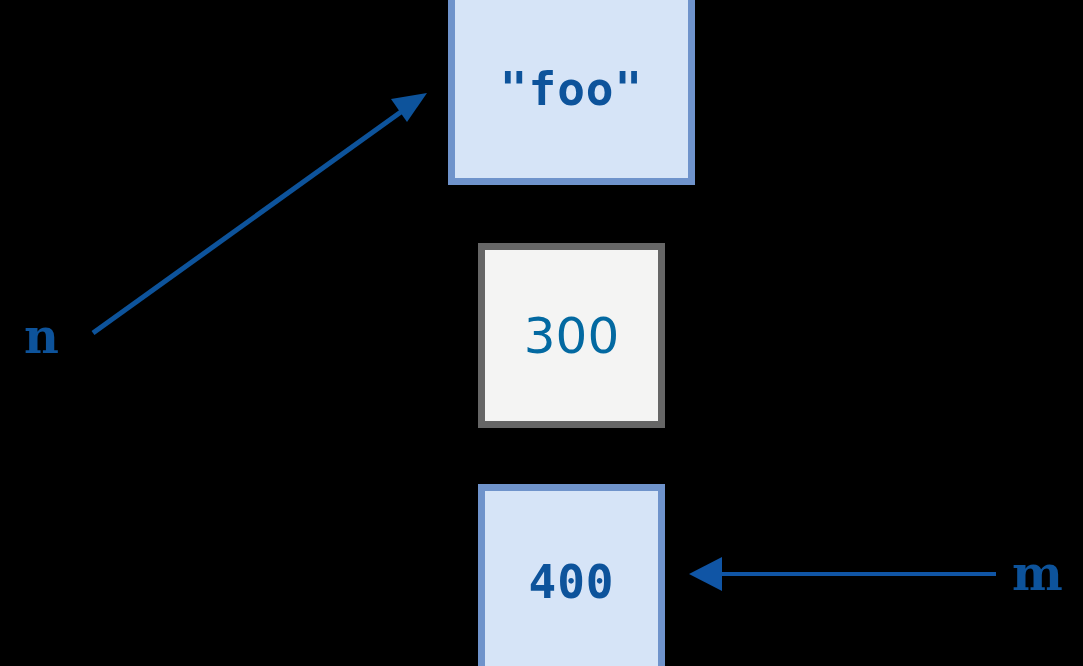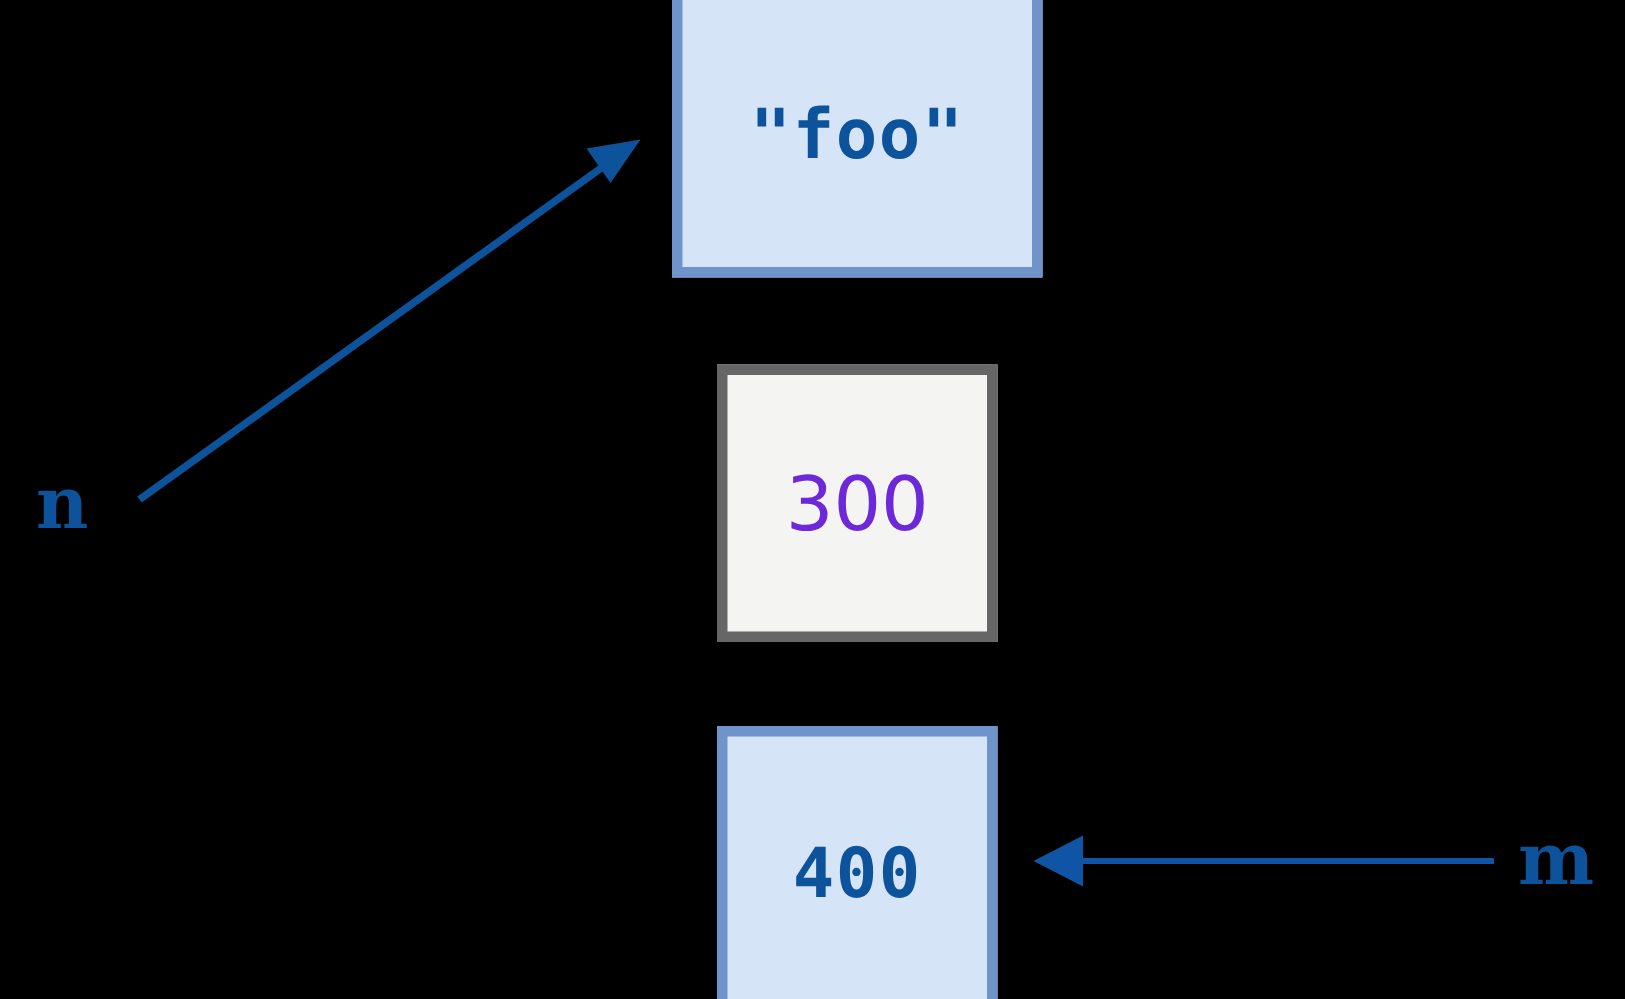--- a/index.html
+++ b/index.html
@@ -38,21 +38,21 @@
     color: #0d539b;
   }
   .box-dim {
     background: #f4f4f3;
     border: 7px solid #666666;
   }
   .box-dim .box-text {
     font-family: "DejaVu Sans", sans-serif;
     font-weight: normal;
     font-size: 50px;
-    color: #6d28d9;
+    color: #0369a1;
     letter-spacing: 0px;
   }
   .var-label {
     position: absolute;
     font-family: "DejaVu Serif", serif;
     font-weight: bold;
     font-size: 48px;
     color: #0d539b;
     line-height: 1;
   }

